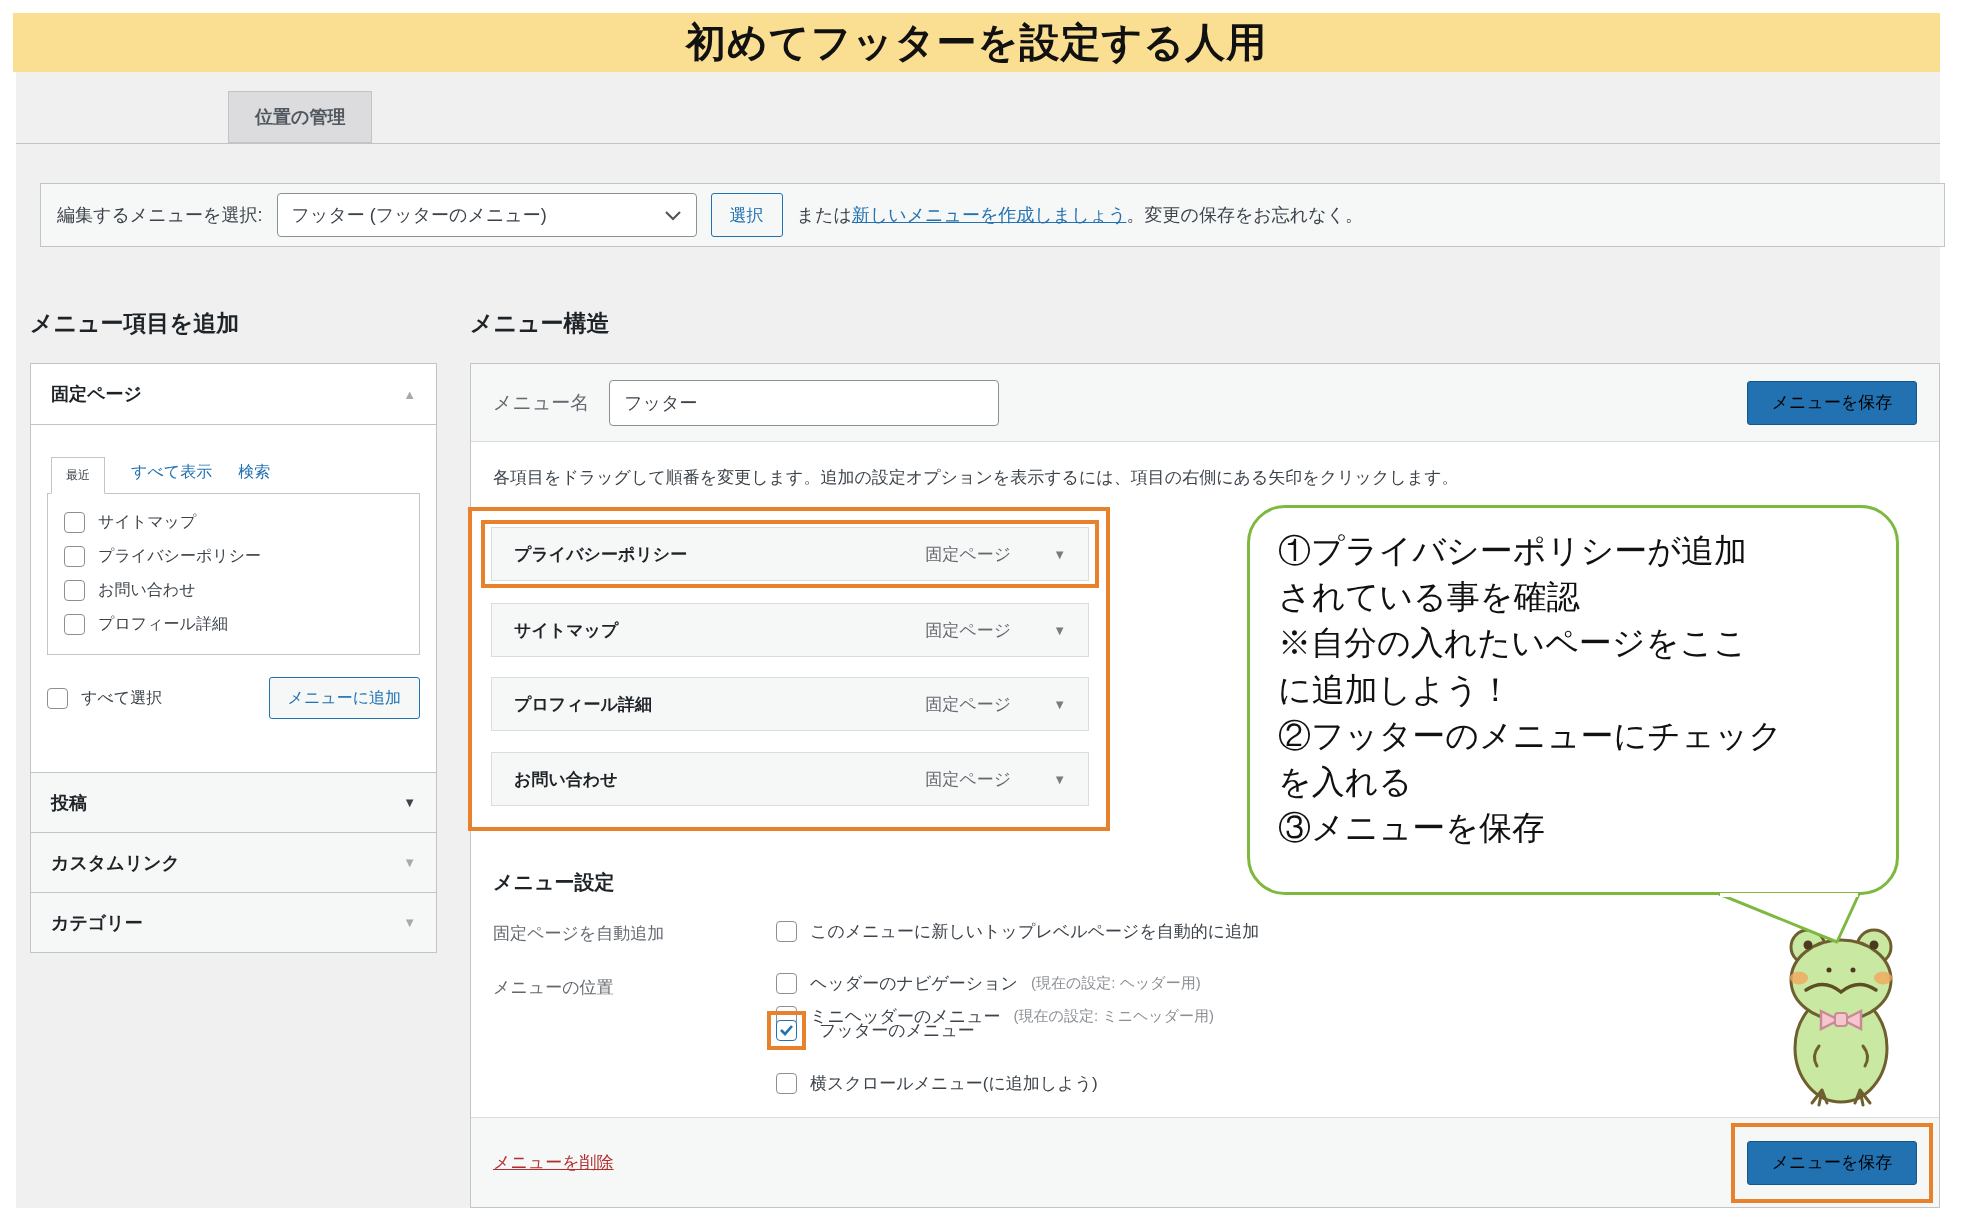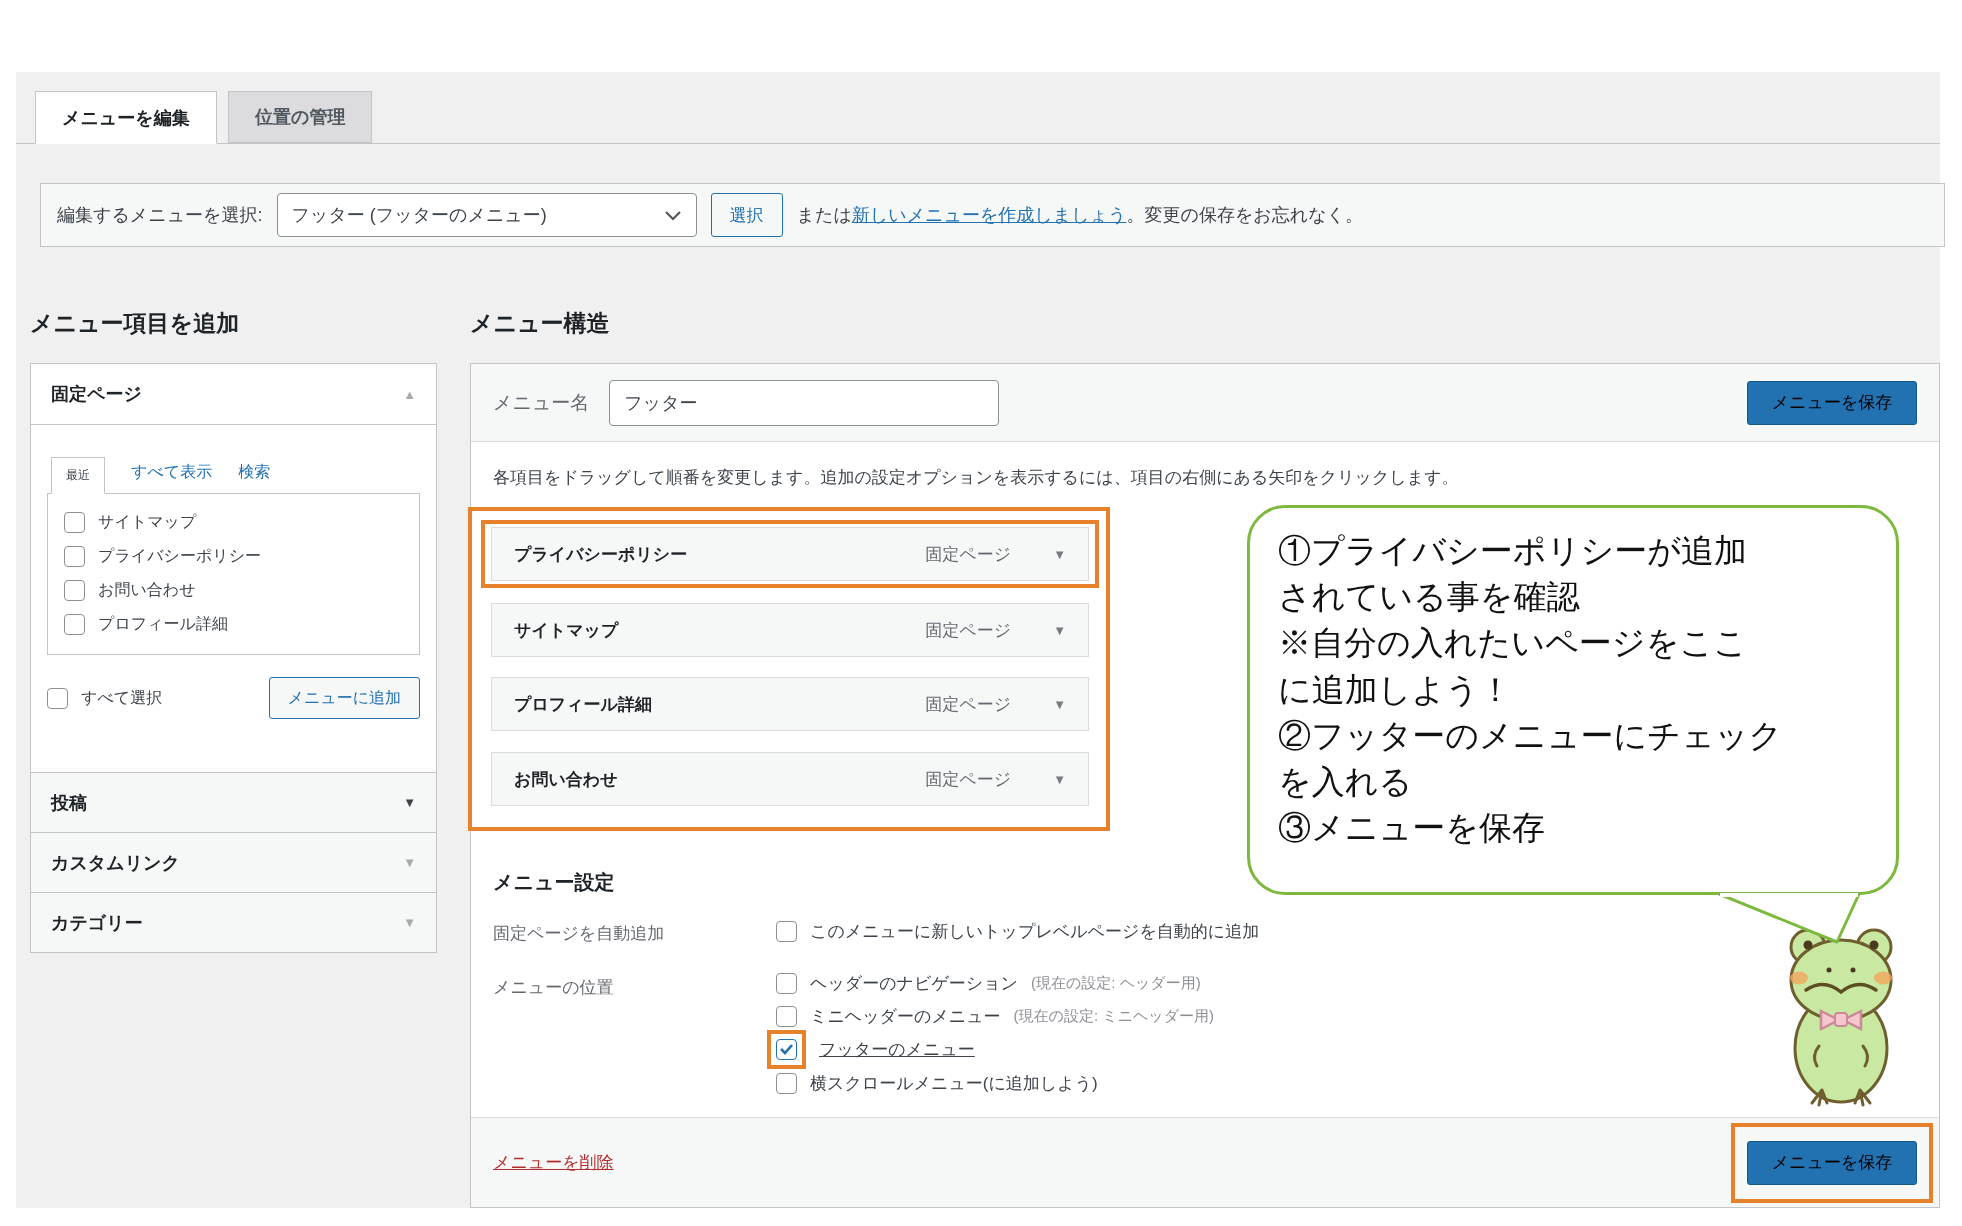--- a/index.html
+++ b/index.html
@@ -100,26 +100,26 @@
             border:3px solid #7db83f; border-radius:38px; padding:20px 28px; font-size:33px;
             line-height:1.4; color:#111; white-space:pre-line; z-index:5; }
   .bubble-tail { position:absolute; left:1705px; top:893px; z-index:6; }
   .frog { position:absolute; left:1780px; top:918px; z-index:4; }
 </style>
 </head>
 <body>
 
 <div class="page">
 
+  <div class="banner">初めてフッターを設定する人用</div>
 
   <div class="admin-bg"></div>
 
   <div class="tabbar">
     <div class="tabbar-rule"></div>
-    <div class="tab active">メニューを編集</div>
     <div class="tab inactive">位置の管理</div>
   </div>
 
   <div class="selectbar">
     <span>編集するメニューを選択:</span>
     <div class="fake-select">
       <span>フッター (フッターのメニュー)</span>
       <span>
         <svg width="18" height="11">
             <polyline points="2,2 9,9 16,2" fill="none" stroke="#50575e" stroke-width="2.2"></polyline>
@@ -234,21 +234,21 @@
     <div class="opt-row" style="top:639px;">
       <span class="cb"></span>
       <span>ミニヘッダーのメニュー</span>
       <span class="loc-note">(現在の設定: ミニヘッダー用)</span>
     </div>
     <div class="opt-row" style="top:606px;">
       <span class="cb"></span>
       <span>ヘッダーのナビゲーション</span>
       <span class="loc-note">(現在の設定: ヘッダー用)</span>
     </div>
-    <div class="opt-row" style="top:672px;text-decoration:underline;">
+    <div class="opt-row" style="top:653px;">
       <span class="cb-hl">
         <span class="cb checked">
           <svg width="15" height="12">
               <polyline points="2,6 6,10 13,2" fill="none" stroke="#2271b1" stroke-width="2.6"></polyline>
             </svg>
         </span>
       </span>
       <span>フッターのメニュー</span>
     </div>
     <div class="opt-row" style="top:706px;">

